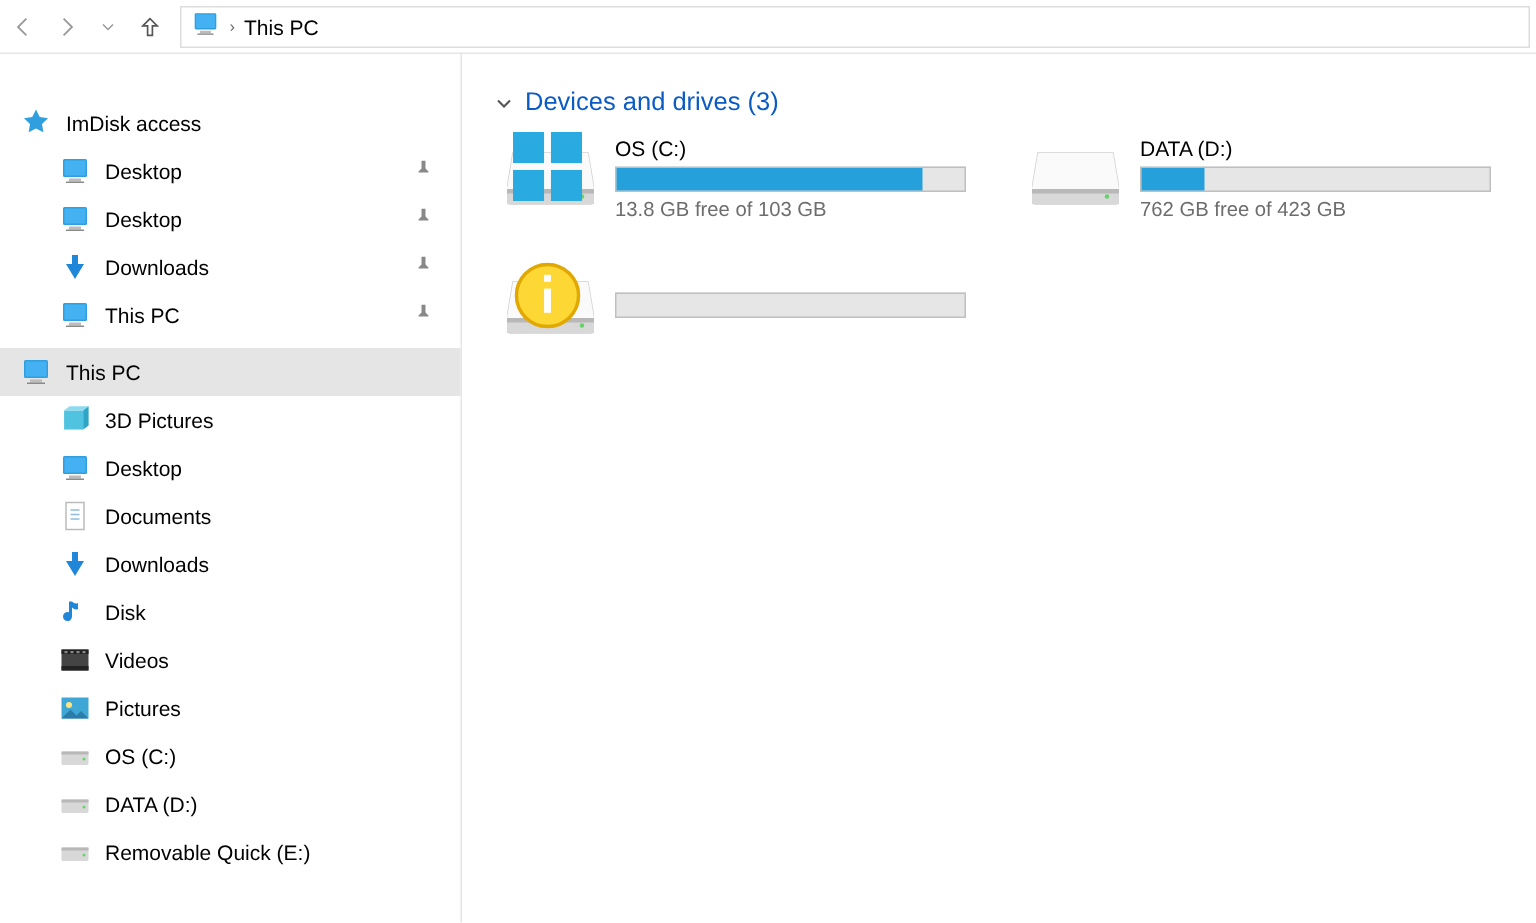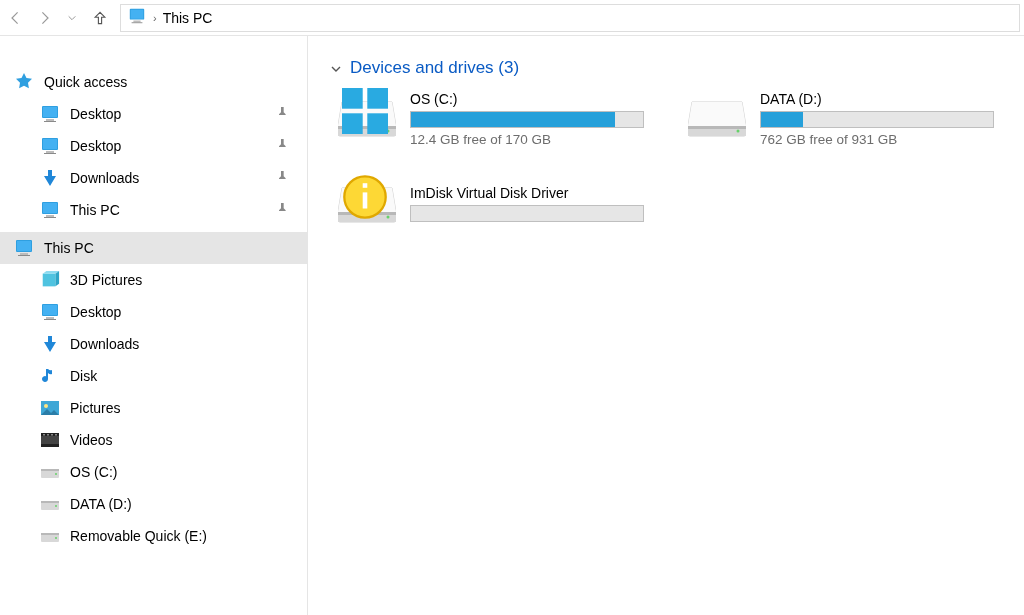--- a/index.html
+++ b/index.html
@@ -234,21 +234,21 @@
 <div class="layout">
   <div class="sidebar">
 
     <div class="sb-group">
       <div class="sb-item">
         <span class="sb-icon">
             <svg viewBox="0 0 20 20">
               <use href="#i-star"></use>
             </svg>
           </span>
-        <span>Quick access</span>
+        <span>ImDisk access</span>
       </div>
       <div class="sb-item sb-sub">
         <span class="sb-icon">
             <svg viewBox="0 0 20 20">
               <use href="#i-monitor"></use>
             </svg>
           </span>
         <span>Desktop</span>
         <span class="pin"><svg viewBox="0 0 18 18">
               <use href="#i-pin"></use>
@@ -310,48 +310,56 @@
         <span class="sb-icon">
             <svg viewBox="0 0 20 20">
               <use href="#i-monitor"></use>
             </svg>
           </span>
         <span>Desktop</span>
       </div>
       <div class="sb-item sb-sub">
         <span class="sb-icon">
             <svg viewBox="0 0 20 20">
+              <use href="#i-doc"></use>
+            </svg>
+          </span>
+        <span>Documents</span>
+      </div>
+      <div class="sb-item sb-sub">
+        <span class="sb-icon">
+            <svg viewBox="0 0 20 20">
               <use href="#i-down"></use>
             </svg>
           </span>
         <span>Downloads</span>
       </div>
       <div class="sb-item sb-sub">
         <span class="sb-icon">
             <svg viewBox="0 0 20 20">
               <use href="#i-music"></use>
             </svg>
           </span>
         <span>Disk</span>
       </div>
       <div class="sb-item sb-sub">
         <span class="sb-icon">
             <svg viewBox="0 0 20 20">
+              <use href="#i-video"></use>
+            </svg>
+          </span>
+        <span>Videos</span>
+      </div>
+      <div class="sb-item sb-sub">
+        <span class="sb-icon">
+            <svg viewBox="0 0 20 20">
               <use href="#i-pics"></use>
             </svg>
           </span>
         <span>Pictures</span>
-      </div>
-      <div class="sb-item sb-sub">
-        <span class="sb-icon">
-            <svg viewBox="0 0 20 20">
-              <use href="#i-video"></use>
-            </svg>
-          </span>
-        <span>Videos</span>
       </div>
       <div class="sb-item sb-sub">
         <span class="sb-icon">
             <svg viewBox="0 0 20 20">
               <use href="#i-hdd-small"></use>
             </svg>
           </span>
         <span>OS (C:)</span>
       </div>
       <div class="sb-item sb-sub">
@@ -390,50 +398,49 @@
             </svg>
           <svg class="drive-overlay" viewBox="0 0 20 20">
               <use href="#i-win"></use>
             </svg>
         </div>
         <div class="drive-details">
           <div class="drive-name">OS (C:)</div>
           <div class="drive-bar">
               <div class="drive-fill" style="width: 88%;"></div>
             </div>
-          <div class="drive-free">12.4 GB free of 170 GB</div>
+          <div class="drive-free">13.8 GB free of 103 GB</div>
         </div>
       </div>
 
       <div class="drive">
         <div class="drive-icon">
           <svg viewBox="0 0 58 46">
               <use href="#i-drive"></use>
             </svg>
         </div>
         <div class="drive-details">
           <div class="drive-name">DATA (D:)</div>
           <div class="drive-bar">
               <div class="drive-fill" style="width: 18%;"></div>
             </div>
-          <div class="drive-free">762 GB free of 931 GB</div>
+          <div class="drive-free">762 GB free of 423 GB</div>
         </div>
       </div>
 
       <div class="drive">
         <div class="drive-icon">
           <svg viewBox="0 0 58 46">
               <use href="#i-drive"></use>
             </svg>
           <svg class="drive-overlay" viewBox="0 0 20 20">
               <use href="#i-info"></use>
             </svg>
         </div>
         <div class="drive-details">
-          <div class="drive-name">ImDisk Virtual Disk Driver</div>
           <div class="drive-bar">
               <div class="drive-fill" style="width: 0%;"></div>
             </div>
         </div>
       </div>
     </div>
   </div>
 </div>
 
 </body></html>

